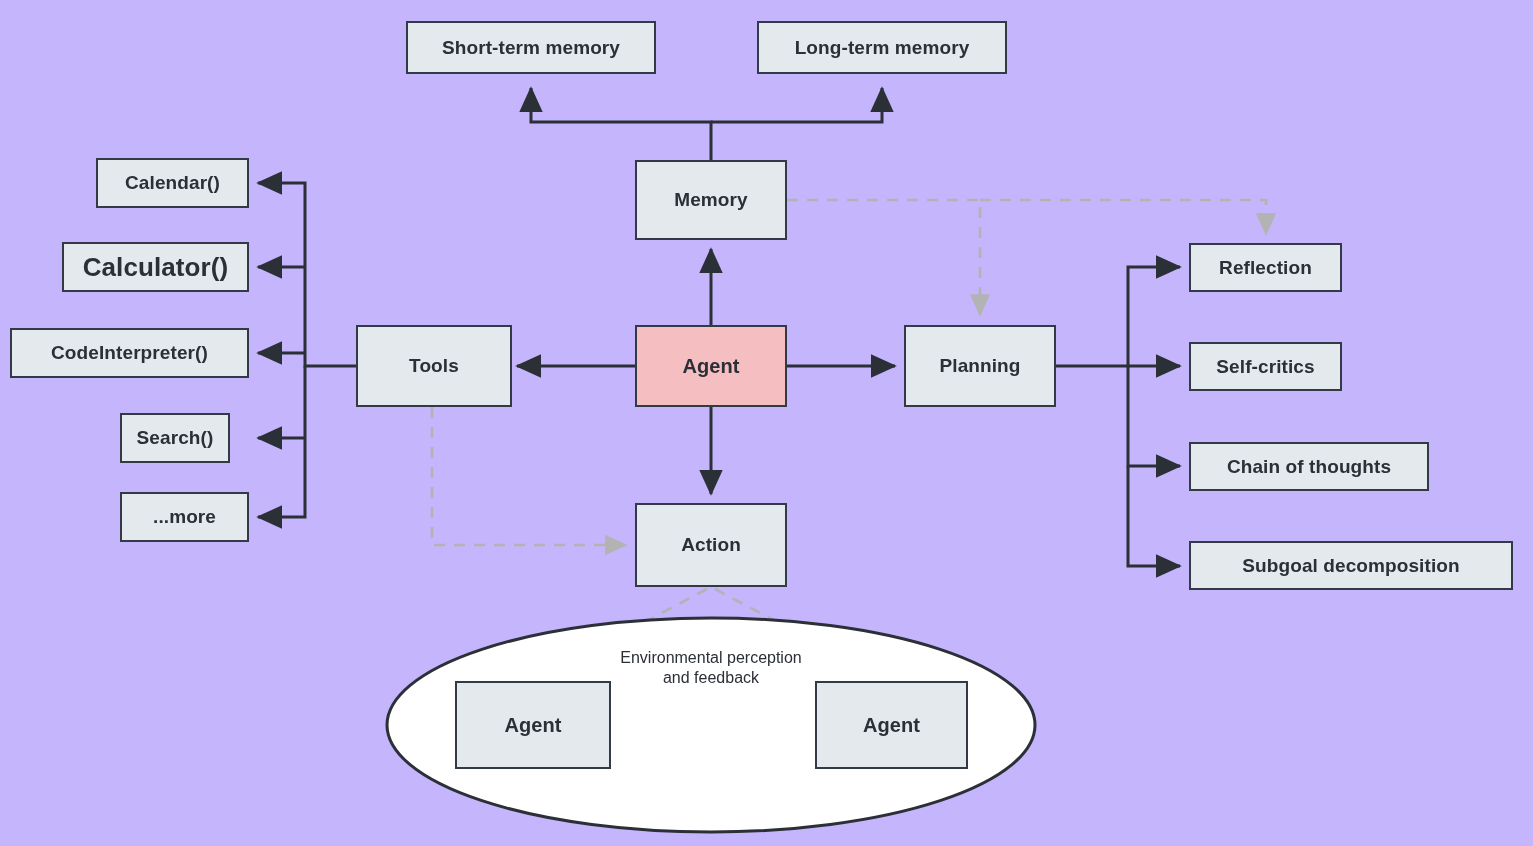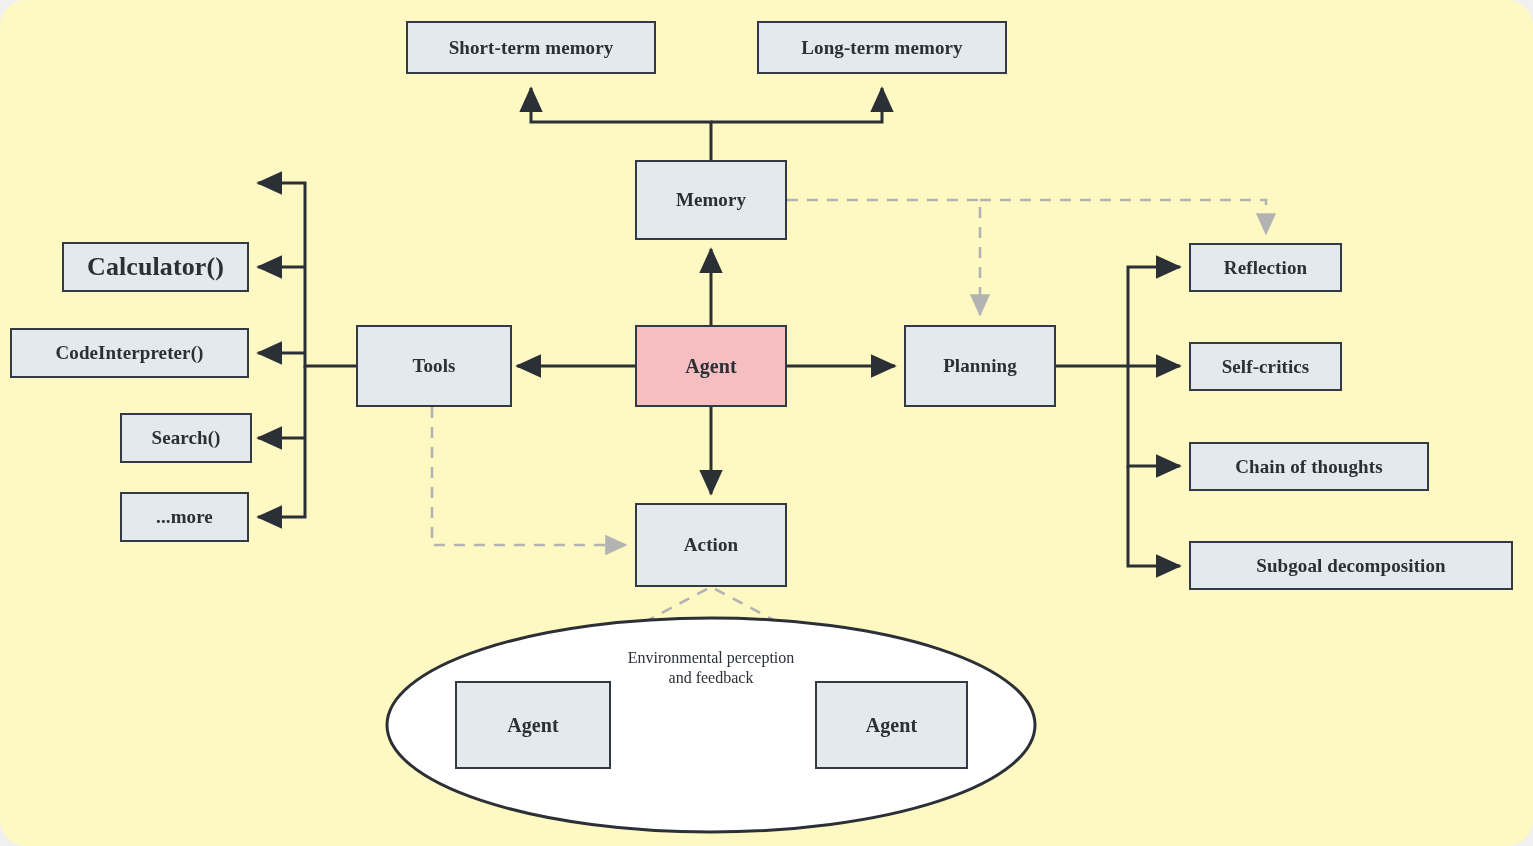--- a/index.html
+++ b/index.html
@@ -4,24 +4,23 @@
 <style>
   html, body {
     margin: 0;
     padding: 0;
     background: #f0f0f0;
   }
   #canvas {
     position: relative;
     width: 1533px;
     height: 846px;
-    background: #fef9c3;
-    font-family: Liberation Serif, serif;
+    background: #c4b5fd;
+    font-family: Liberation Sans, sans-serif;
     overflow: hidden;
-    border-radius: 26px;
   }
   svg.edges {
     position: absolute;
     left: 0;
     top: 0;
     width: 1533px;
     height: 846px;
     pointer-events: none;
   }
   .node {
@@ -131,30 +130,33 @@
   </div>
 
   <div class="node" style="left:904px; top:325px; width:152px; height:82px; font-size:19px;">
     <span class="lbl">Planning</span>
   </div>
 
   <div class="node" style="left:635px; top:503px; width:152px; height:84px; font-size:19px;">
     <span class="lbl">Action</span>
   </div>
 
+  <div class="node" style="left:96px; top:158px; width:153px; height:50px; font-size:19px;">
+    <span class="lbl">Calendar()</span>
+  </div>
 
   <div class="node" style="left:62px; top:242px; width:187px; height:50px; font-size:26px;">
     <span class="lbl">Calculator()</span>
   </div>
 
   <div class="node" style="left:10px; top:328px; width:239px; height:50px; font-size:19px;">
     <span class="lbl">CodeInterpreter()</span>
   </div>
 
-  <div class="node" style="left:120px; top:413px; width:132px; height:50px; font-size:19px;">
+  <div class="node" style="left:120px; top:413px; width:110px; height:50px; font-size:19px;">
     <span class="lbl">Search()</span>
   </div>
 
   <div class="node" style="left:120px; top:492px; width:129px; height:50px; font-size:19px;">
     <span class="lbl">...more</span>
   </div>
 
   <div class="node" style="left:1189px; top:243px; width:153px; height:49px; font-size:19px;">
     <span class="lbl">Reflection</span>
   </div>

